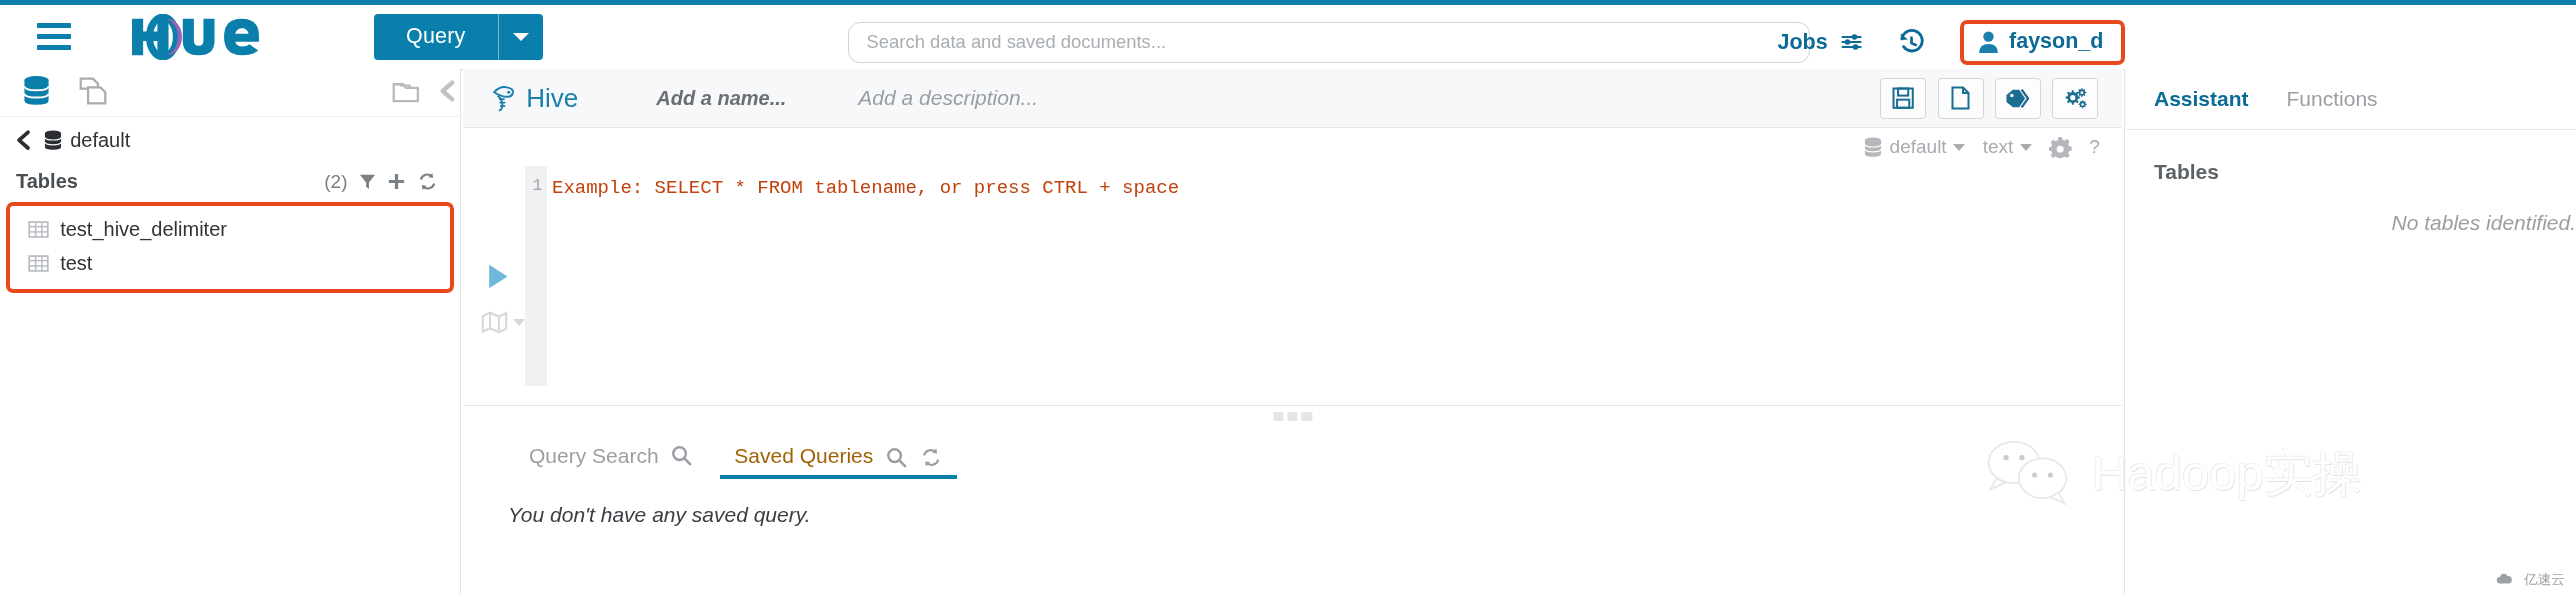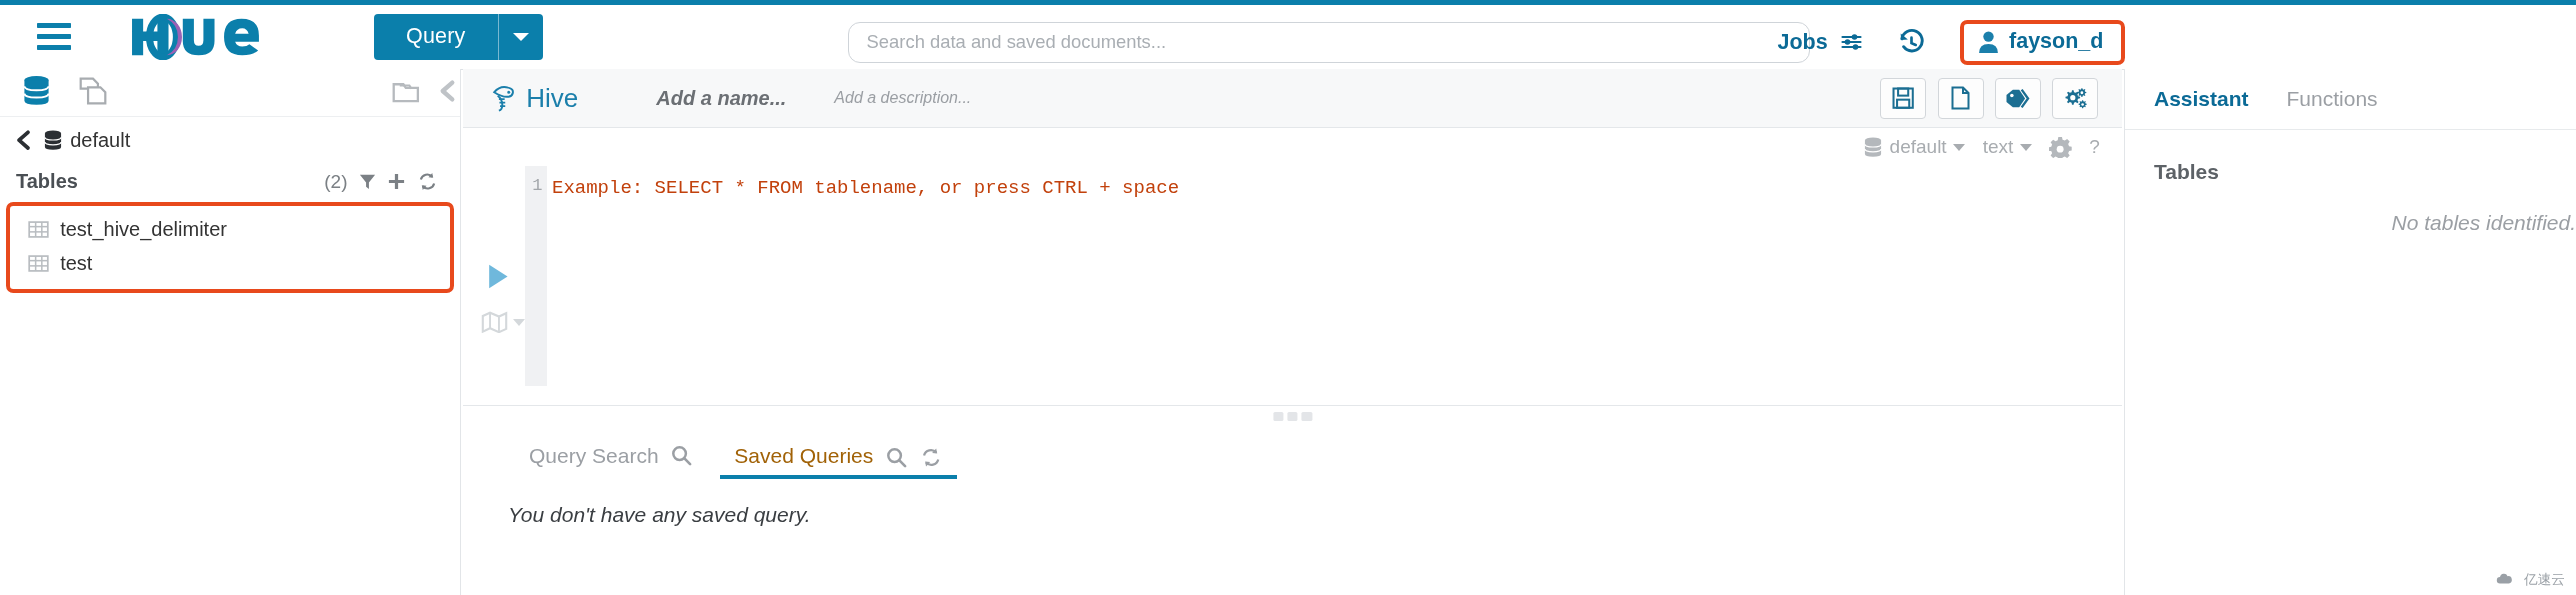--- a/index.html
+++ b/index.html
@@ -128,21 +128,21 @@
   }
   .hive-title {
     display: flex; align-items: flex-start; gap: 8.8px; margin-left: 25.5px;
     color: #1B7FAB; font-size: 26px; cursor: pointer;
   }
   .add-name {
     margin-left: 78px; font-size: 20px; font-weight: bold; font-style: italic;
     color: #6b6f74; cursor: pointer;
   }
   .add-desc {
-    margin-left: 48px; font-size: 16px; font-style: italic;
+    margin-left: 72px; font-size: 21px; font-style: italic;
     color: #9a9ea3; cursor: pointer;
   }
   .head-btns { position: absolute; right: 24px; display: flex; gap: 11.2px; }
   .hbtn {
     width: 46px; height: 41px; border: 0.8px solid #D2D6DA; border-radius: 4px;
     background: #FDFDFD; display: flex; align-items: center;
     justify-content: center; cursor: pointer;
   }
 
   .ed-subbar {
@@ -547,20 +547,37 @@
 
   <div class="right-panel">
     <div class="rp-tabs">
       <span class="rp-tab active">Assistant</span>
       <span class="rp-tab">Functions</span>
     </div>
     <div class="rp-section-title">Tables</div>
     <div class="rp-empty">No tables identified.</div>
   </div>
 
+  <div class="watermark">
+    <svg width="102" height="73" viewBox="0 0 64 46">
+      <g fill="#ffffff" stroke="#d3d6d9" stroke-width="1.1">
+        <ellipse cx="20" cy="16" rx="16" ry="13"></ellipse>
+        <path d="M9 26 L5 33 L14 29 Z"></path>
+        <ellipse cx="38" cy="26" rx="15" ry="12.5"></ellipse>
+        <path d="M48 35 L52 42 L43 38 Z"></path>
+      </g>
+      <g fill="#9fa4a8">
+        <circle cx="15" cy="13" r="1.7"></circle>
+          <circle cx="25" cy="13" r="1.7"></circle>
+        <circle cx="33" cy="24" r="1.6"></circle>
+          <circle cx="43" cy="24" r="1.6"></circle>
+      </g>
+    </svg>
+    <span class="wm-text">Hadoop实操</span>
+  </div>
 
   <div class="brandmark">
     <svg width="17.6" height="12.8" viewBox="0 0 22 16">
       <path d="M5 13 a4 4 0 0 1 0 -8 a5 5 0 0 1 9.5 -1 a4 4 0 0 1 1.5 9 Z" fill="#9aa0a6"></path>
     </svg>
     <span>亿速云</span>
   </div>
 
 </div>
 

